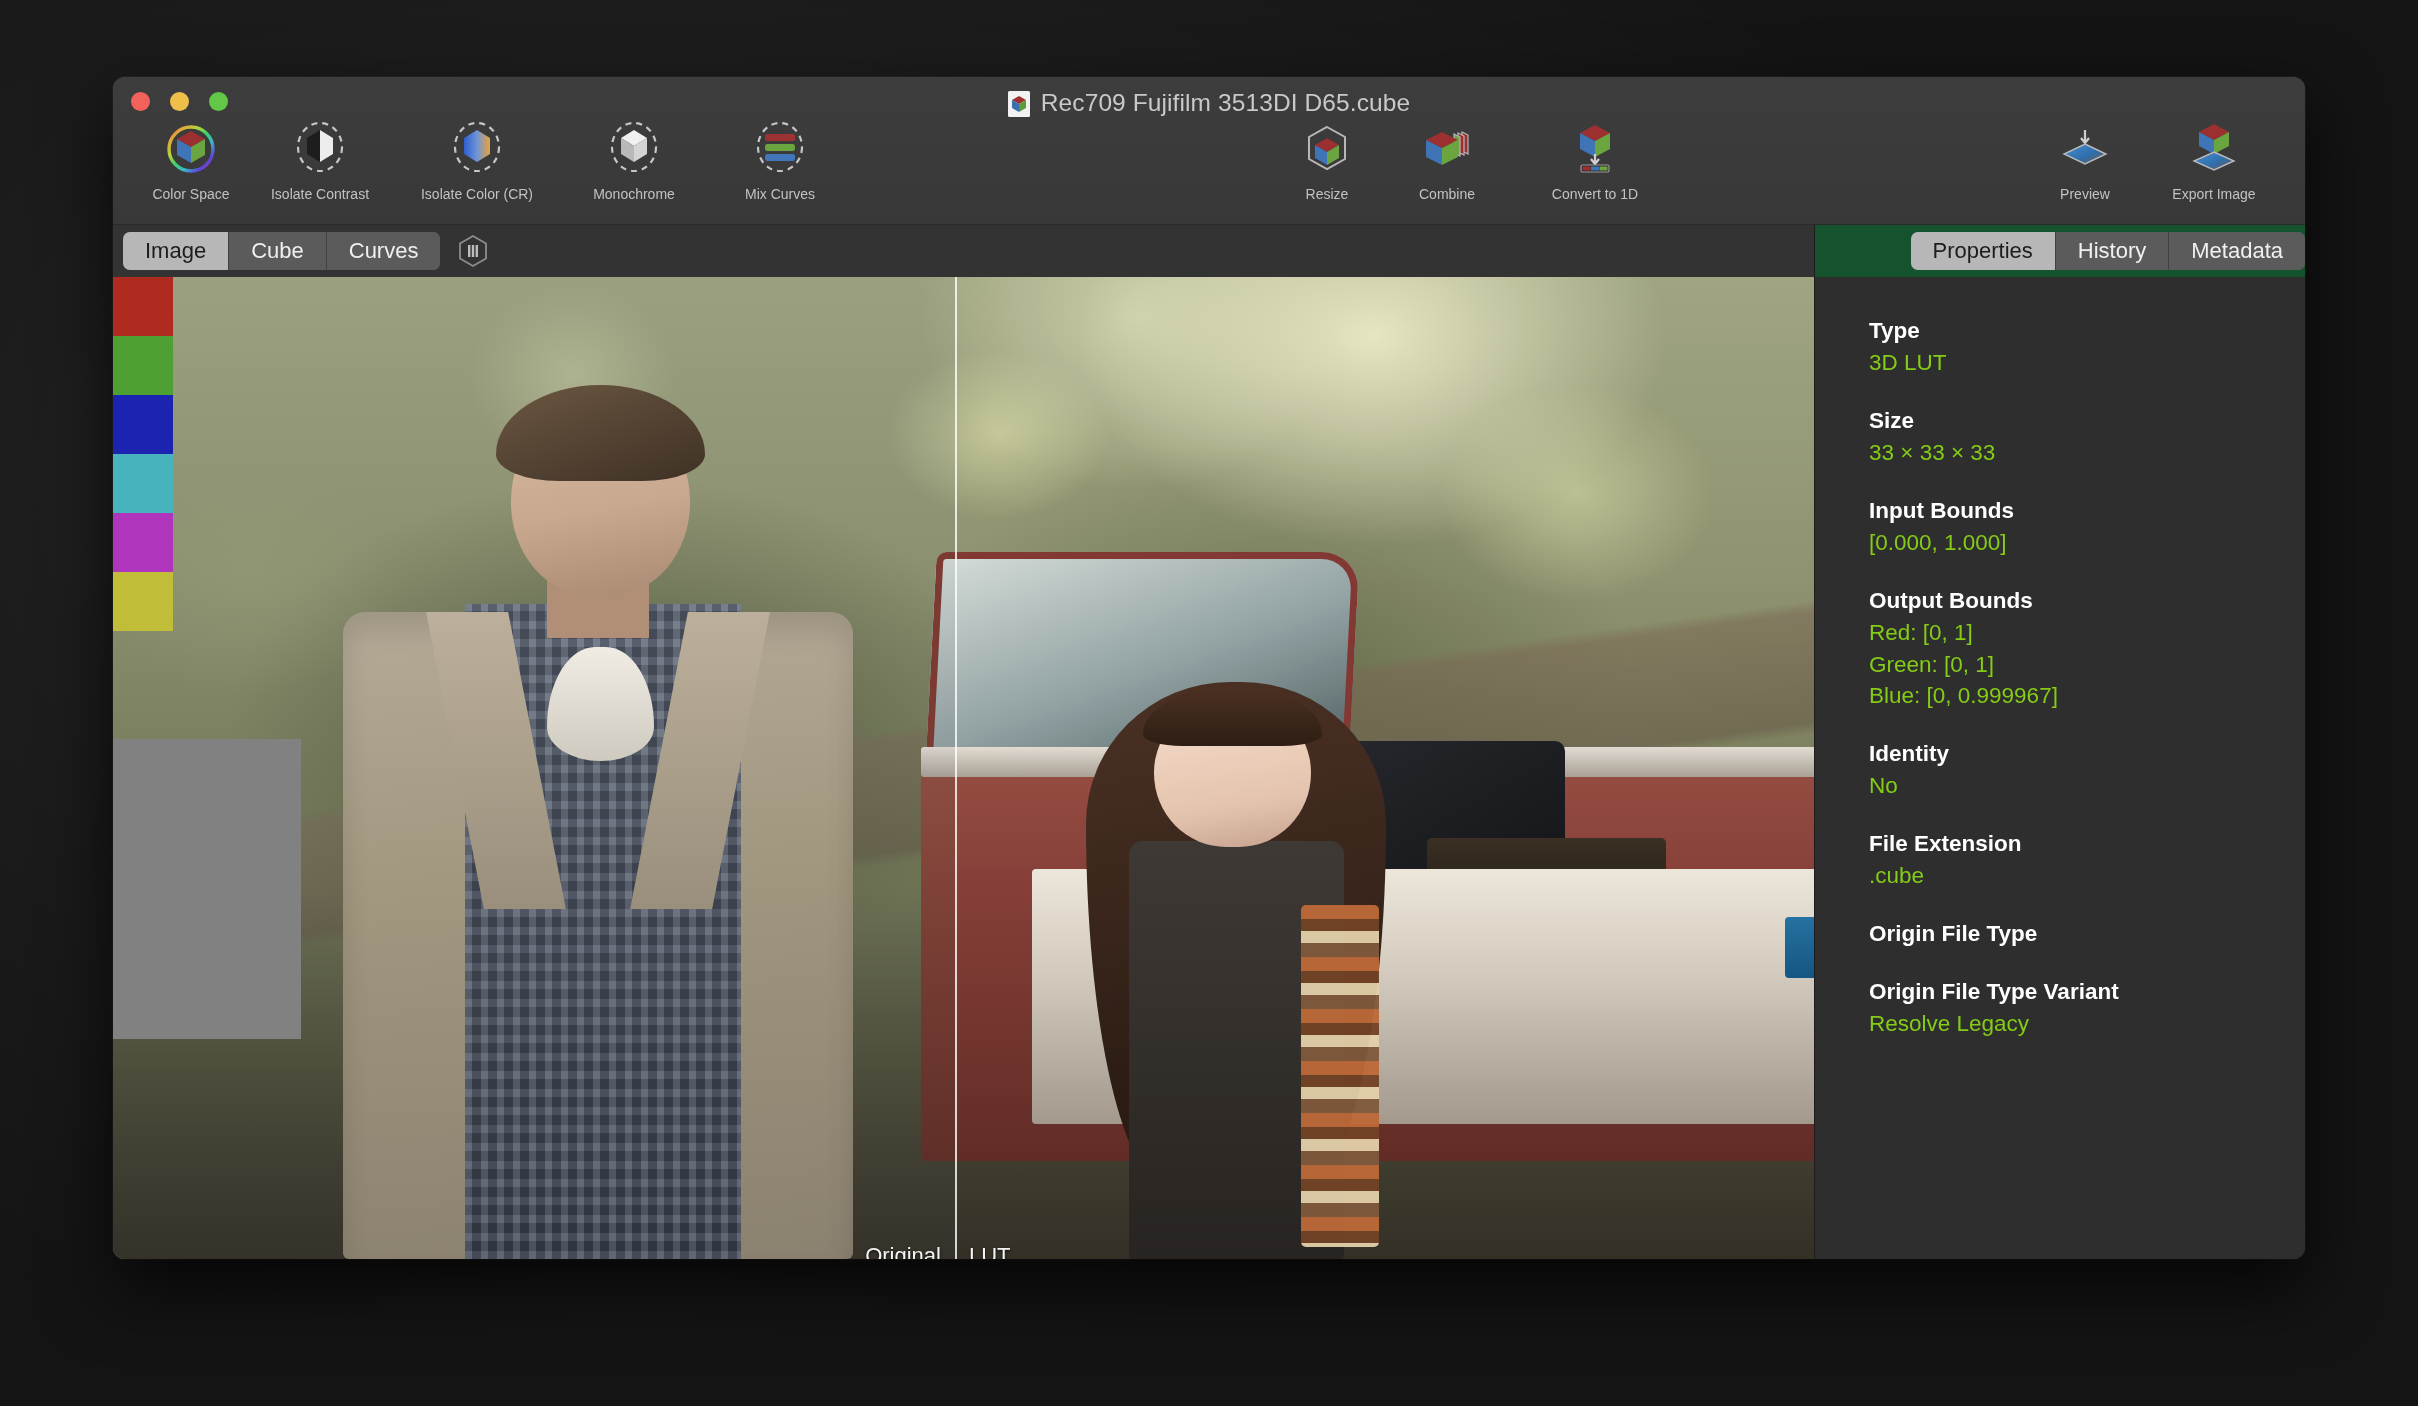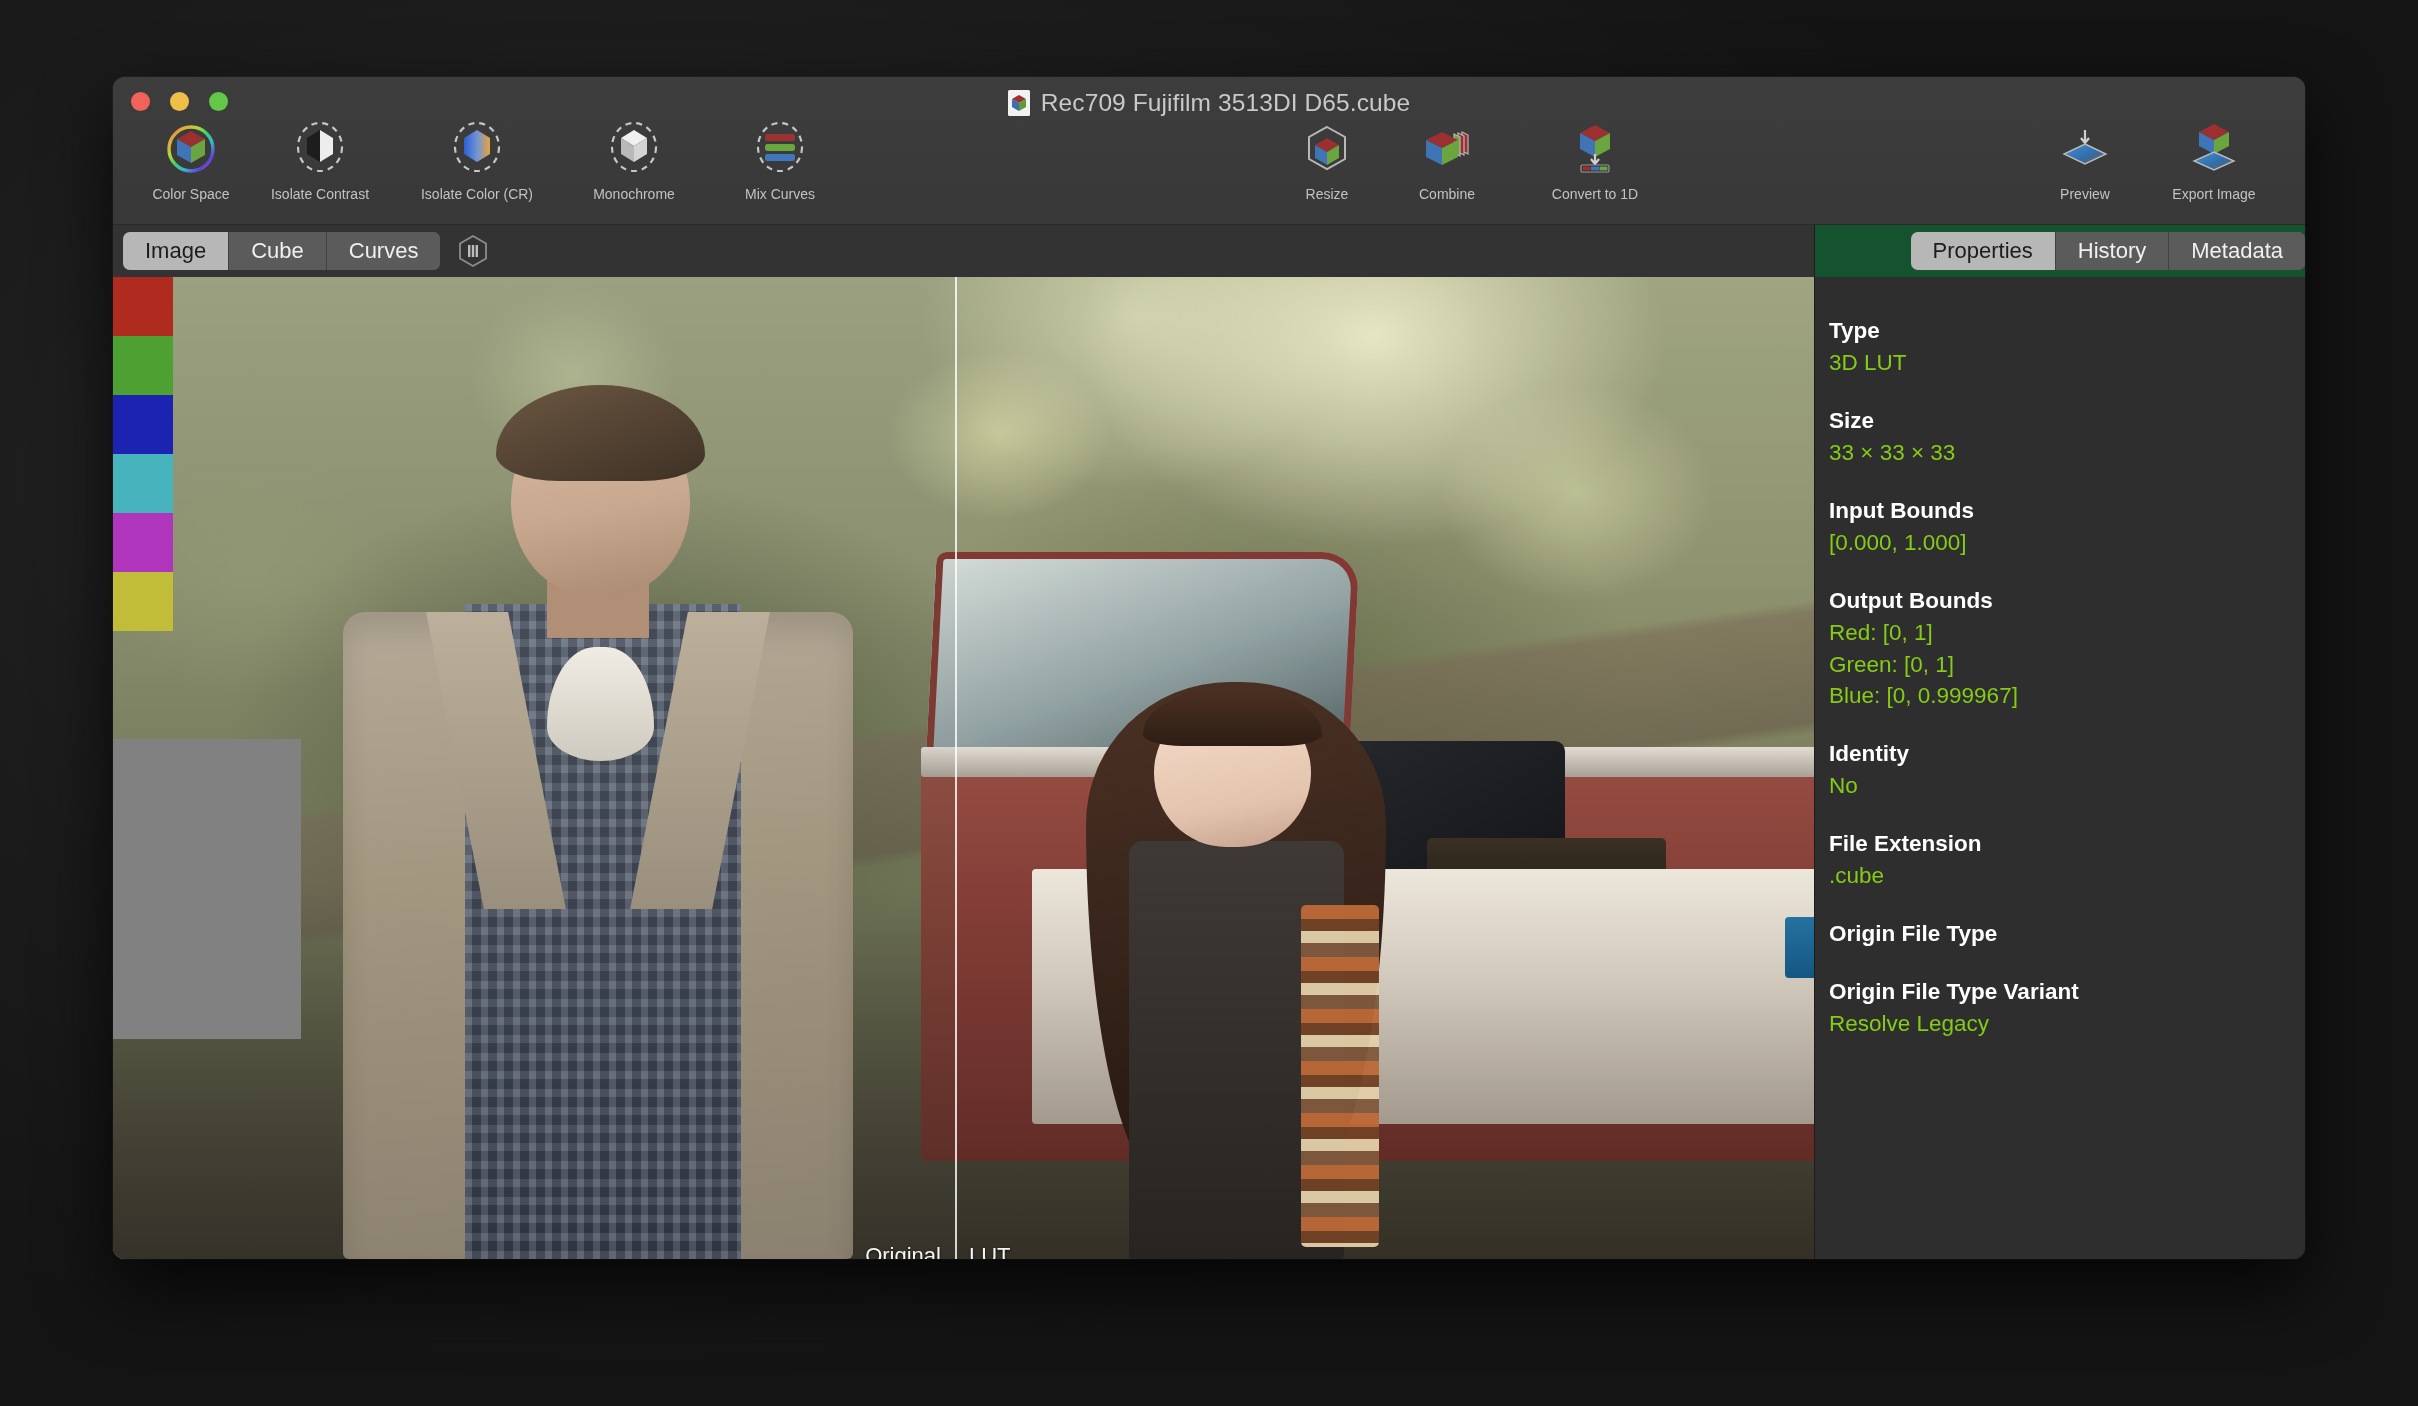--- a/index.html
+++ b/index.html
@@ -60,21 +60,21 @@
 
   .window-title {
     position: absolute;
     left: 0; right: 0;
     top: 12px;
     text-align: center;
     font-size: 24.5px;
     color: #c9c9c9;
     letter-spacing: 0.1px;
     display: flex;
-    align-items: center;
+    align-items: flex-end;
     justify-content: center;
     gap: 11px;
   }
   .title-doc-icon {
     width: 22px; height: 26px;
     background: #f2f2f2;
     border-radius: 1.5px;
     display: inline-flex;
     align-items: center;
     justify-content: center;
@@ -458,21 +458,21 @@
   .inspector-tabbar {
     height: 52px;
     flex: 0 0 52px;
     display: flex;
     align-items: center;
     justify-content: flex-end;
     background: #14532d;
   }
   .props {
     flex: 1 1 auto;
-    padding: 38px 0 0 14px;
+    padding: 38px 0 0 54px;
     overflow: hidden;
   }
   .prop-group { margin-bottom: 26px; }
   .prop-key {
     font-size: 22.5px;
     font-weight: bold;
     color: #ffffff;
     line-height: 1.42;
   }
   .prop-val {

